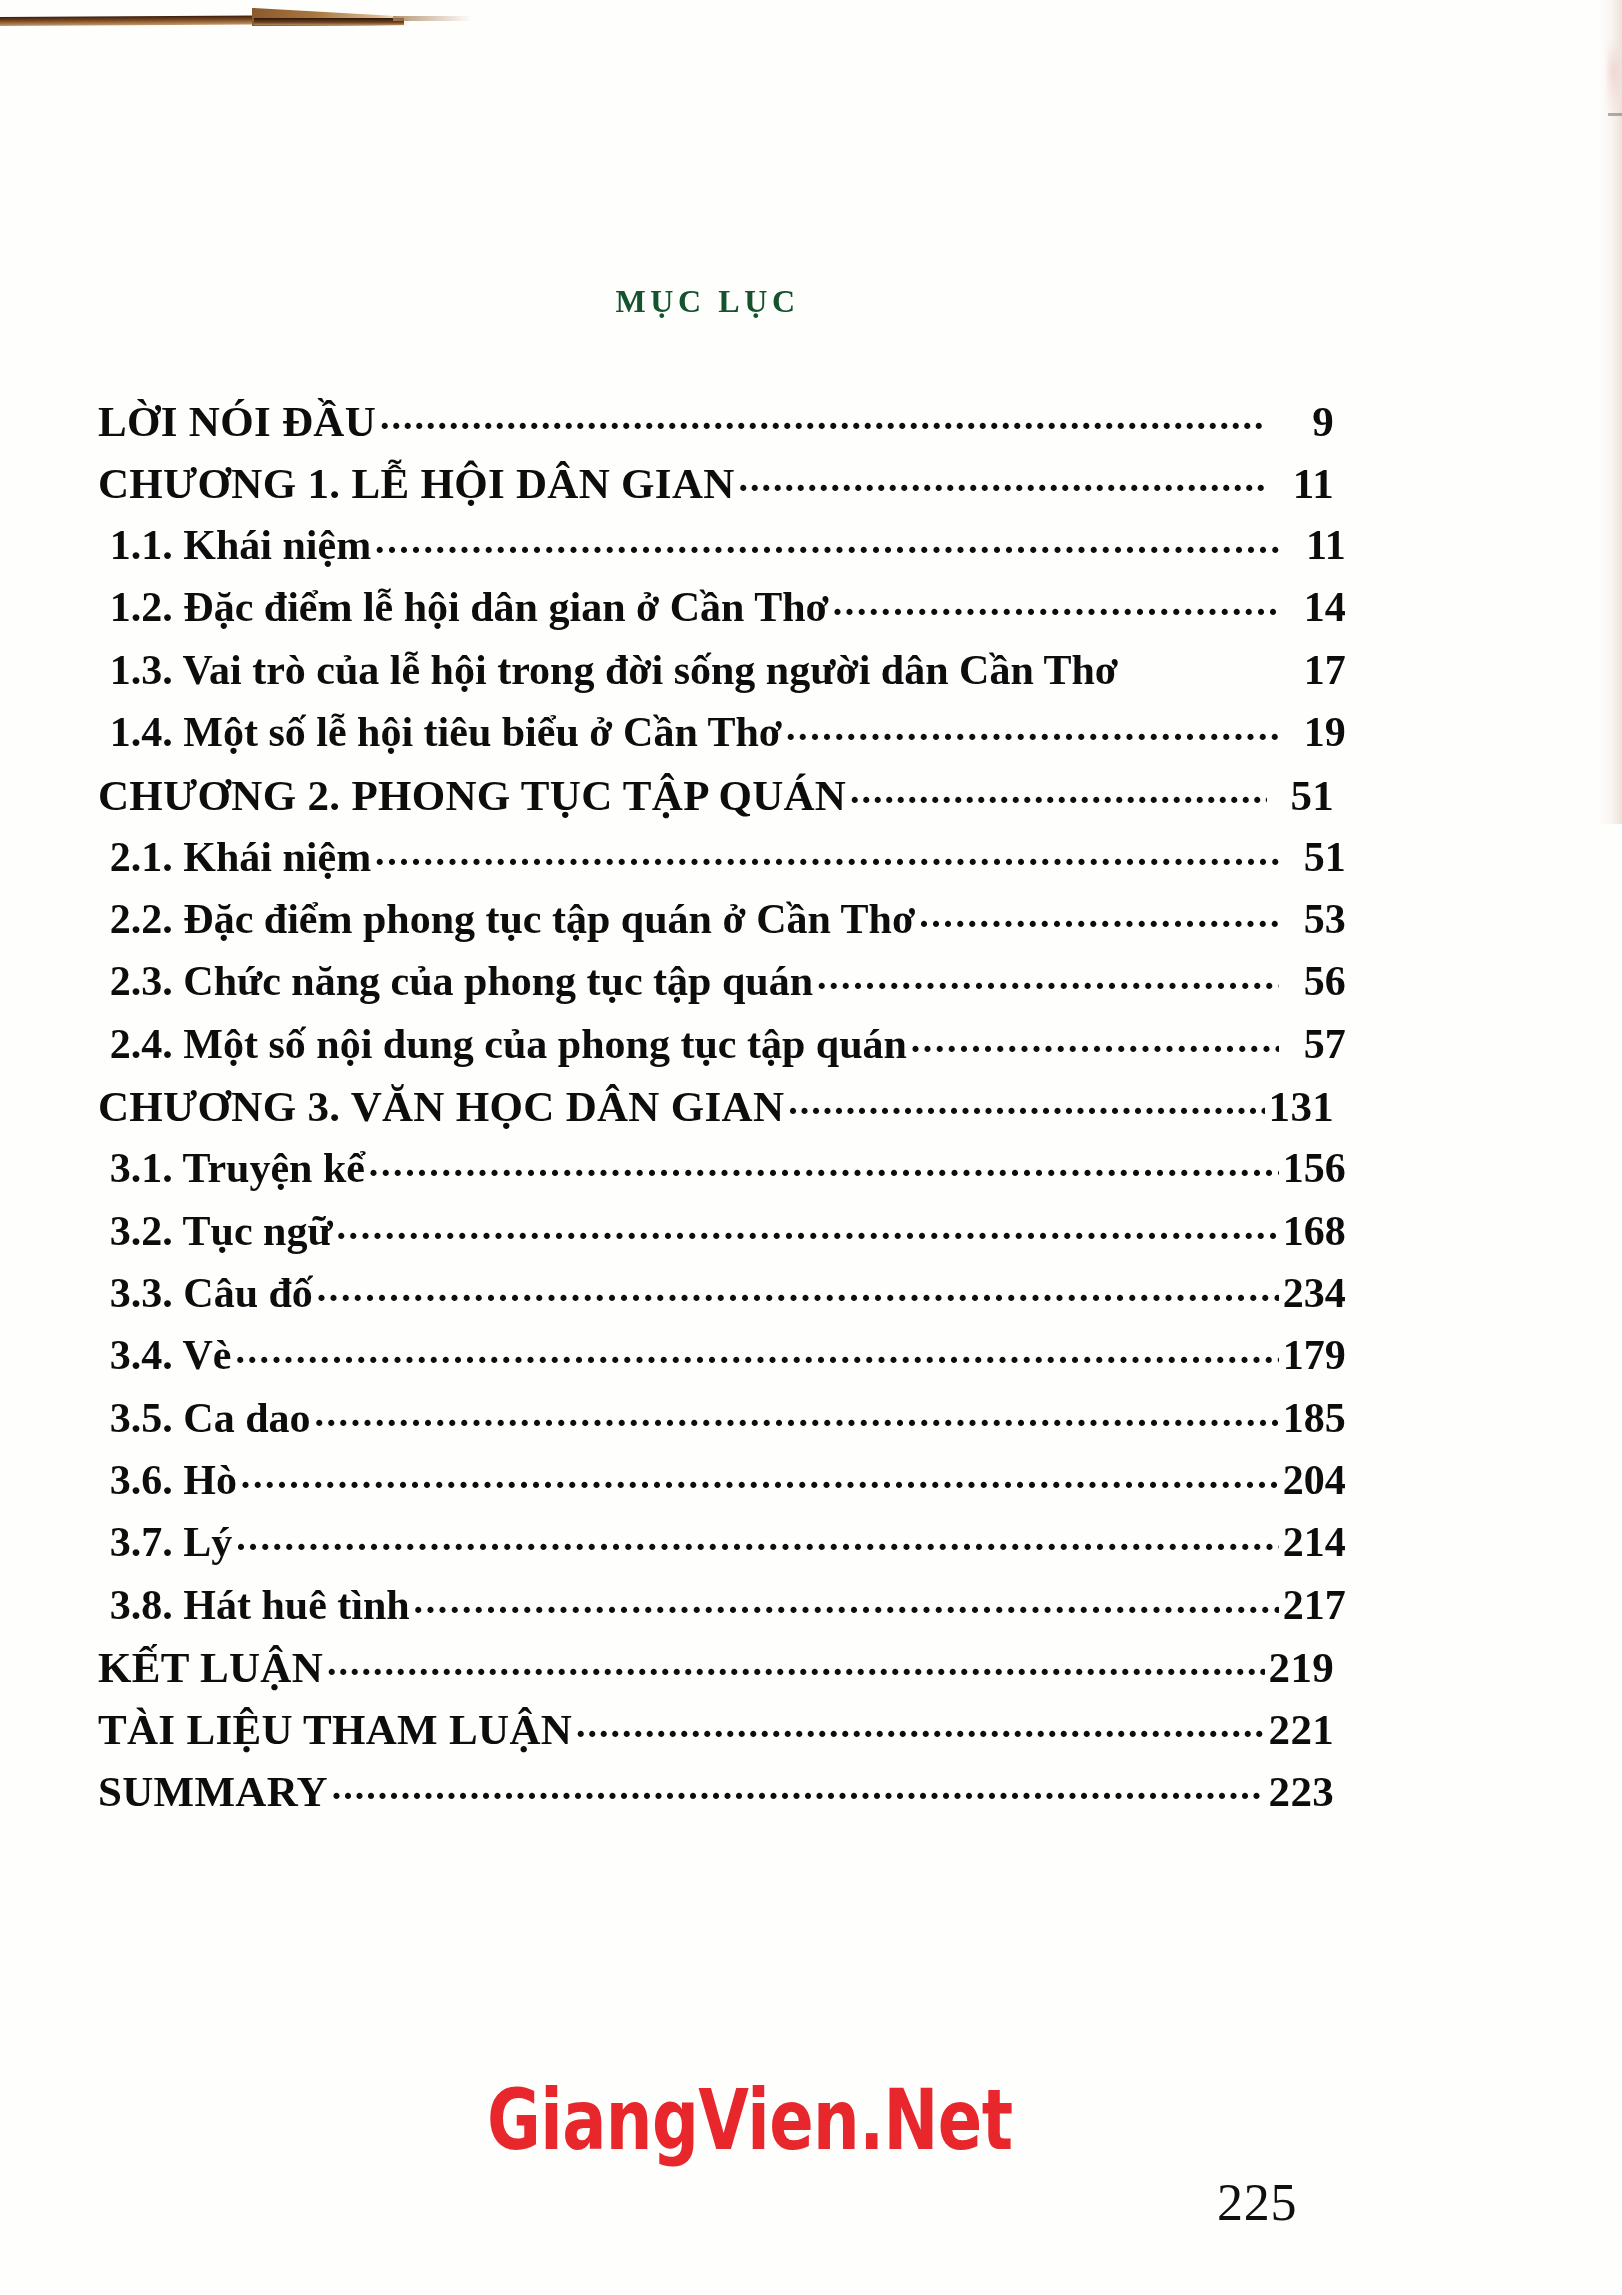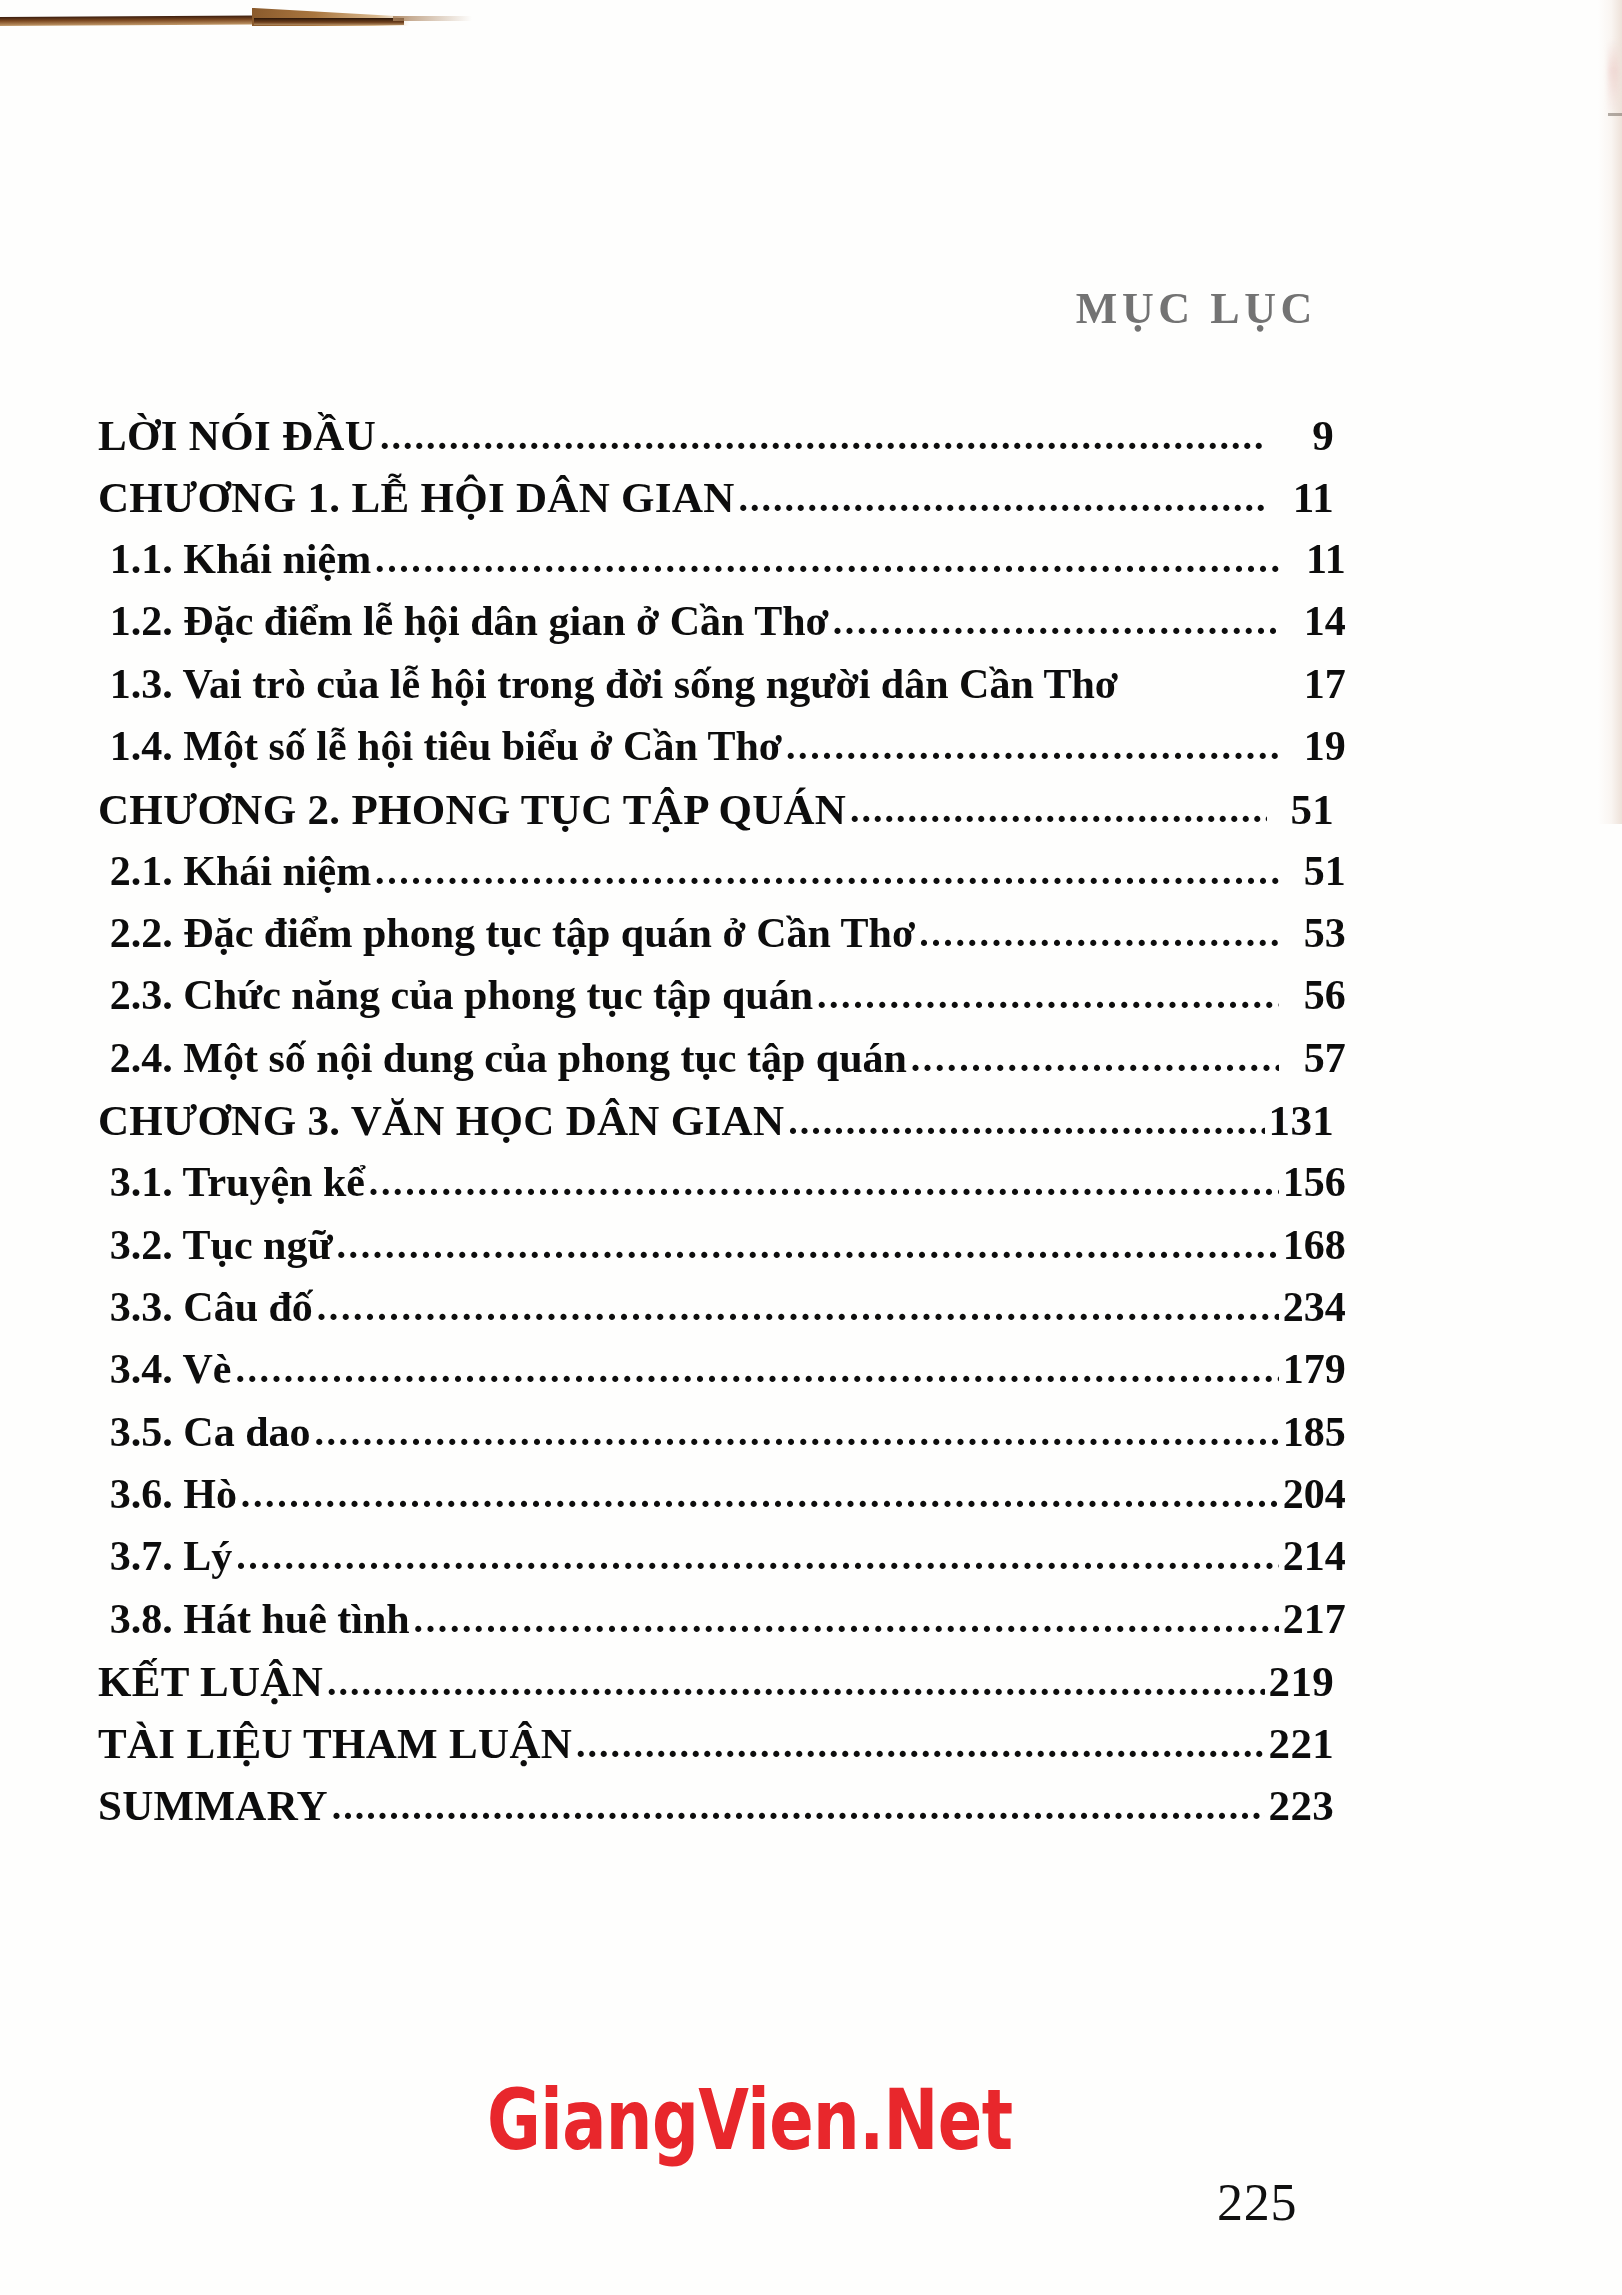--- a/index.html
+++ b/index.html
@@ -83,33 +83,33 @@
 
   
   .toc {
     position: absolute;
     left: 98px;
     top: 283px;
     width: 1236px;
   }
 
   .toc-title {
-    text-align: right;
+    text-align: center;
     font-weight: bold;
-    font-size: 44px;
+    font-size: 32px;
     letter-spacing: 4.6px;
-    color: #737373;
+    color: #14532d;
     margin: 0 0 77px 0;
     padding-right: 17px;
     white-space: pre;
   }
 
   .entry {
     display: flex;
-    align-items: center;
+    align-items: flex-start;
     width: 100%;
     color: #0d0d0d;
     white-space: nowrap;
   }
 
   .entry .label { flex: 0 0 auto; }
 
   .entry .dots {
     flex: 1 1 auto;
     overflow: hidden;

